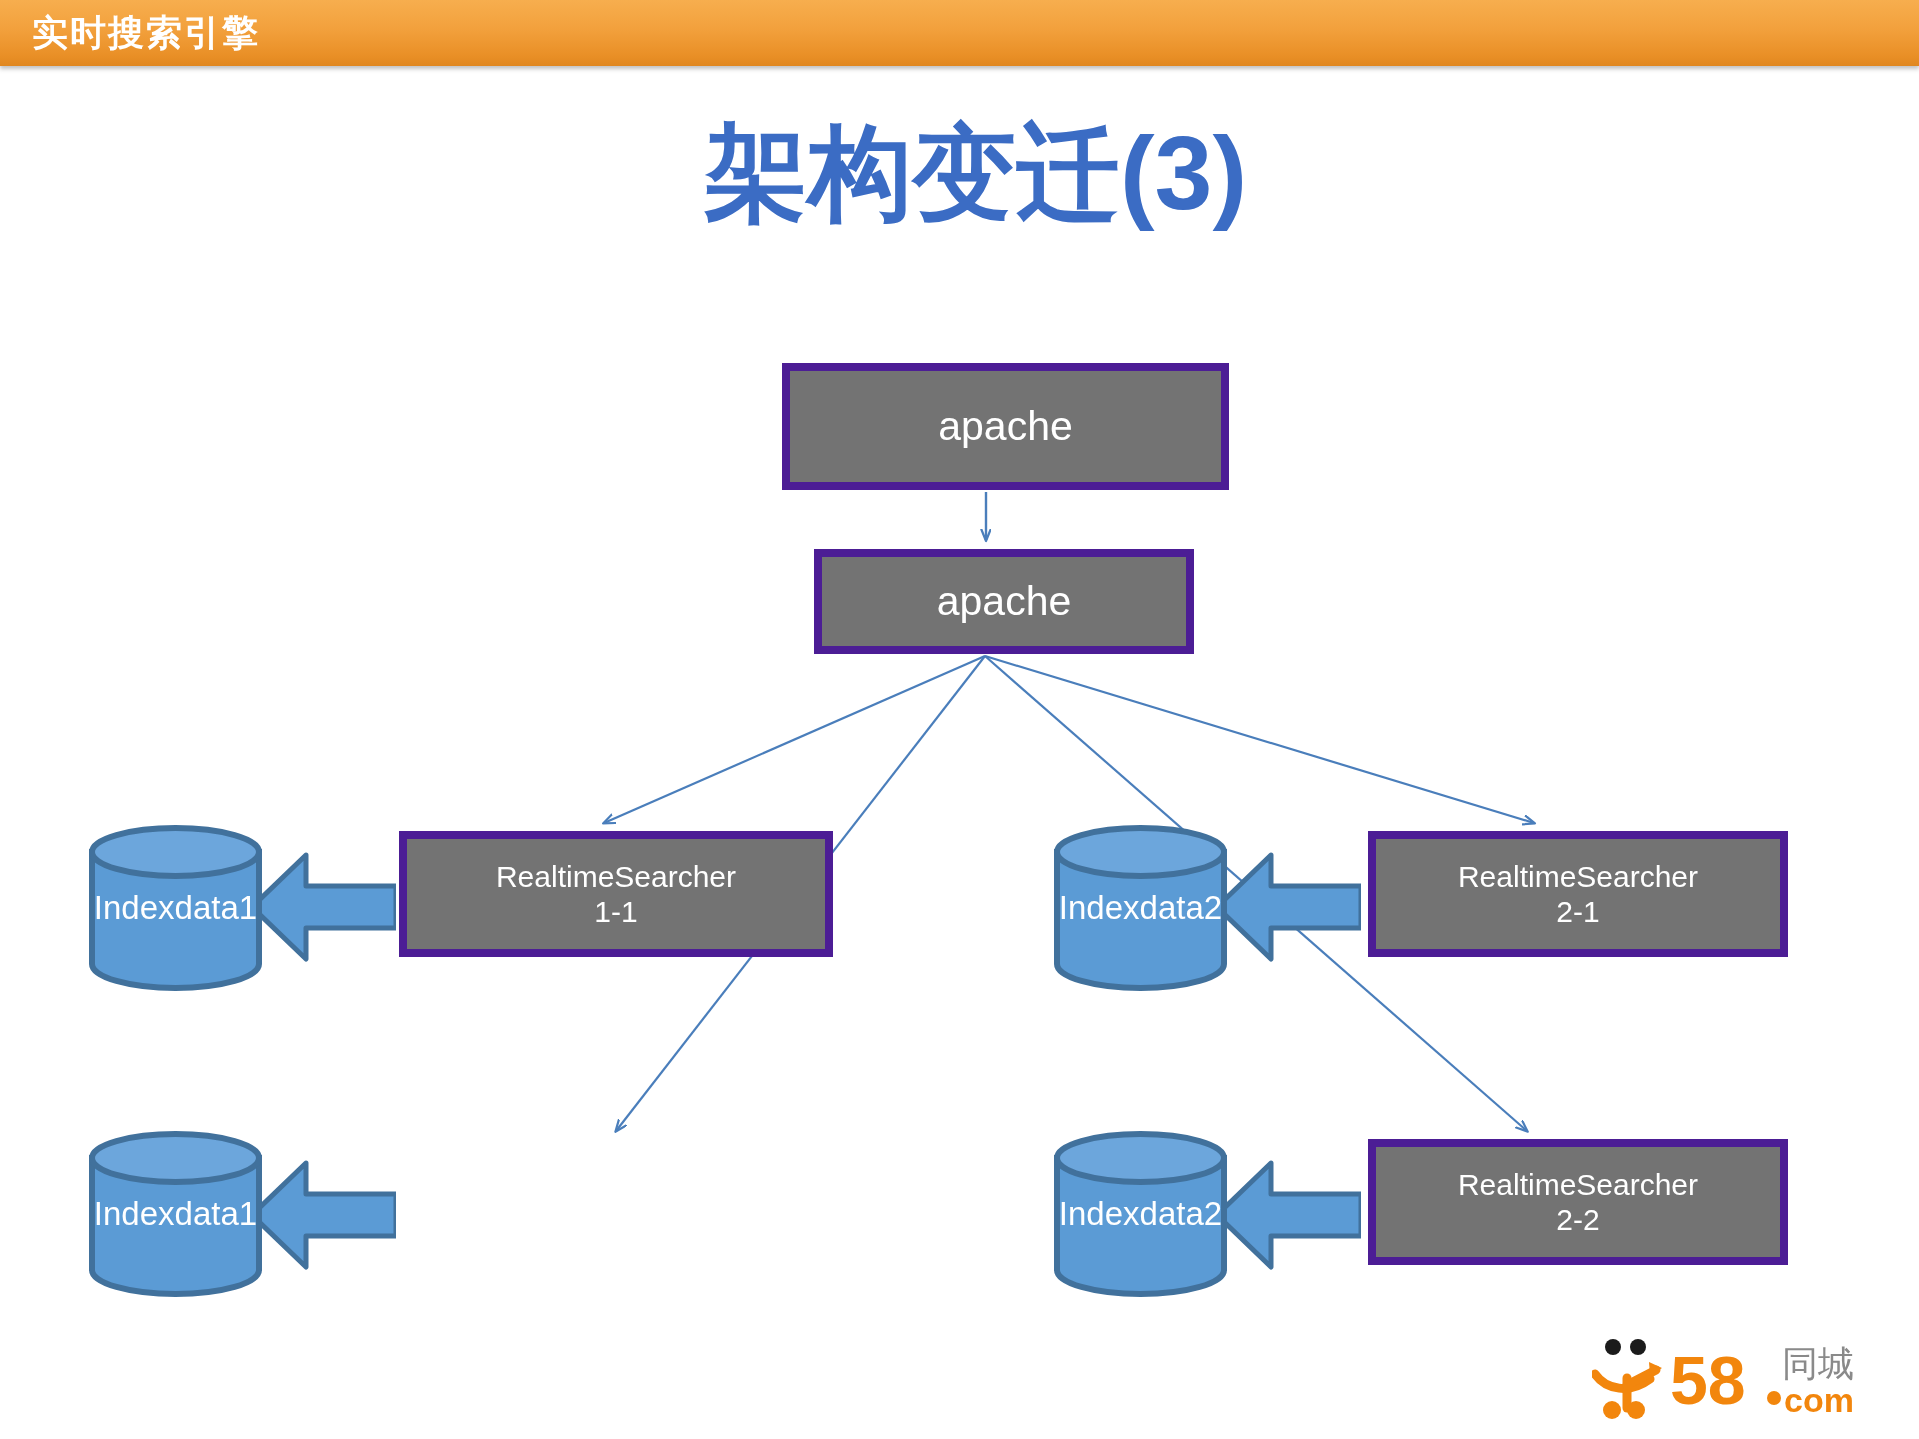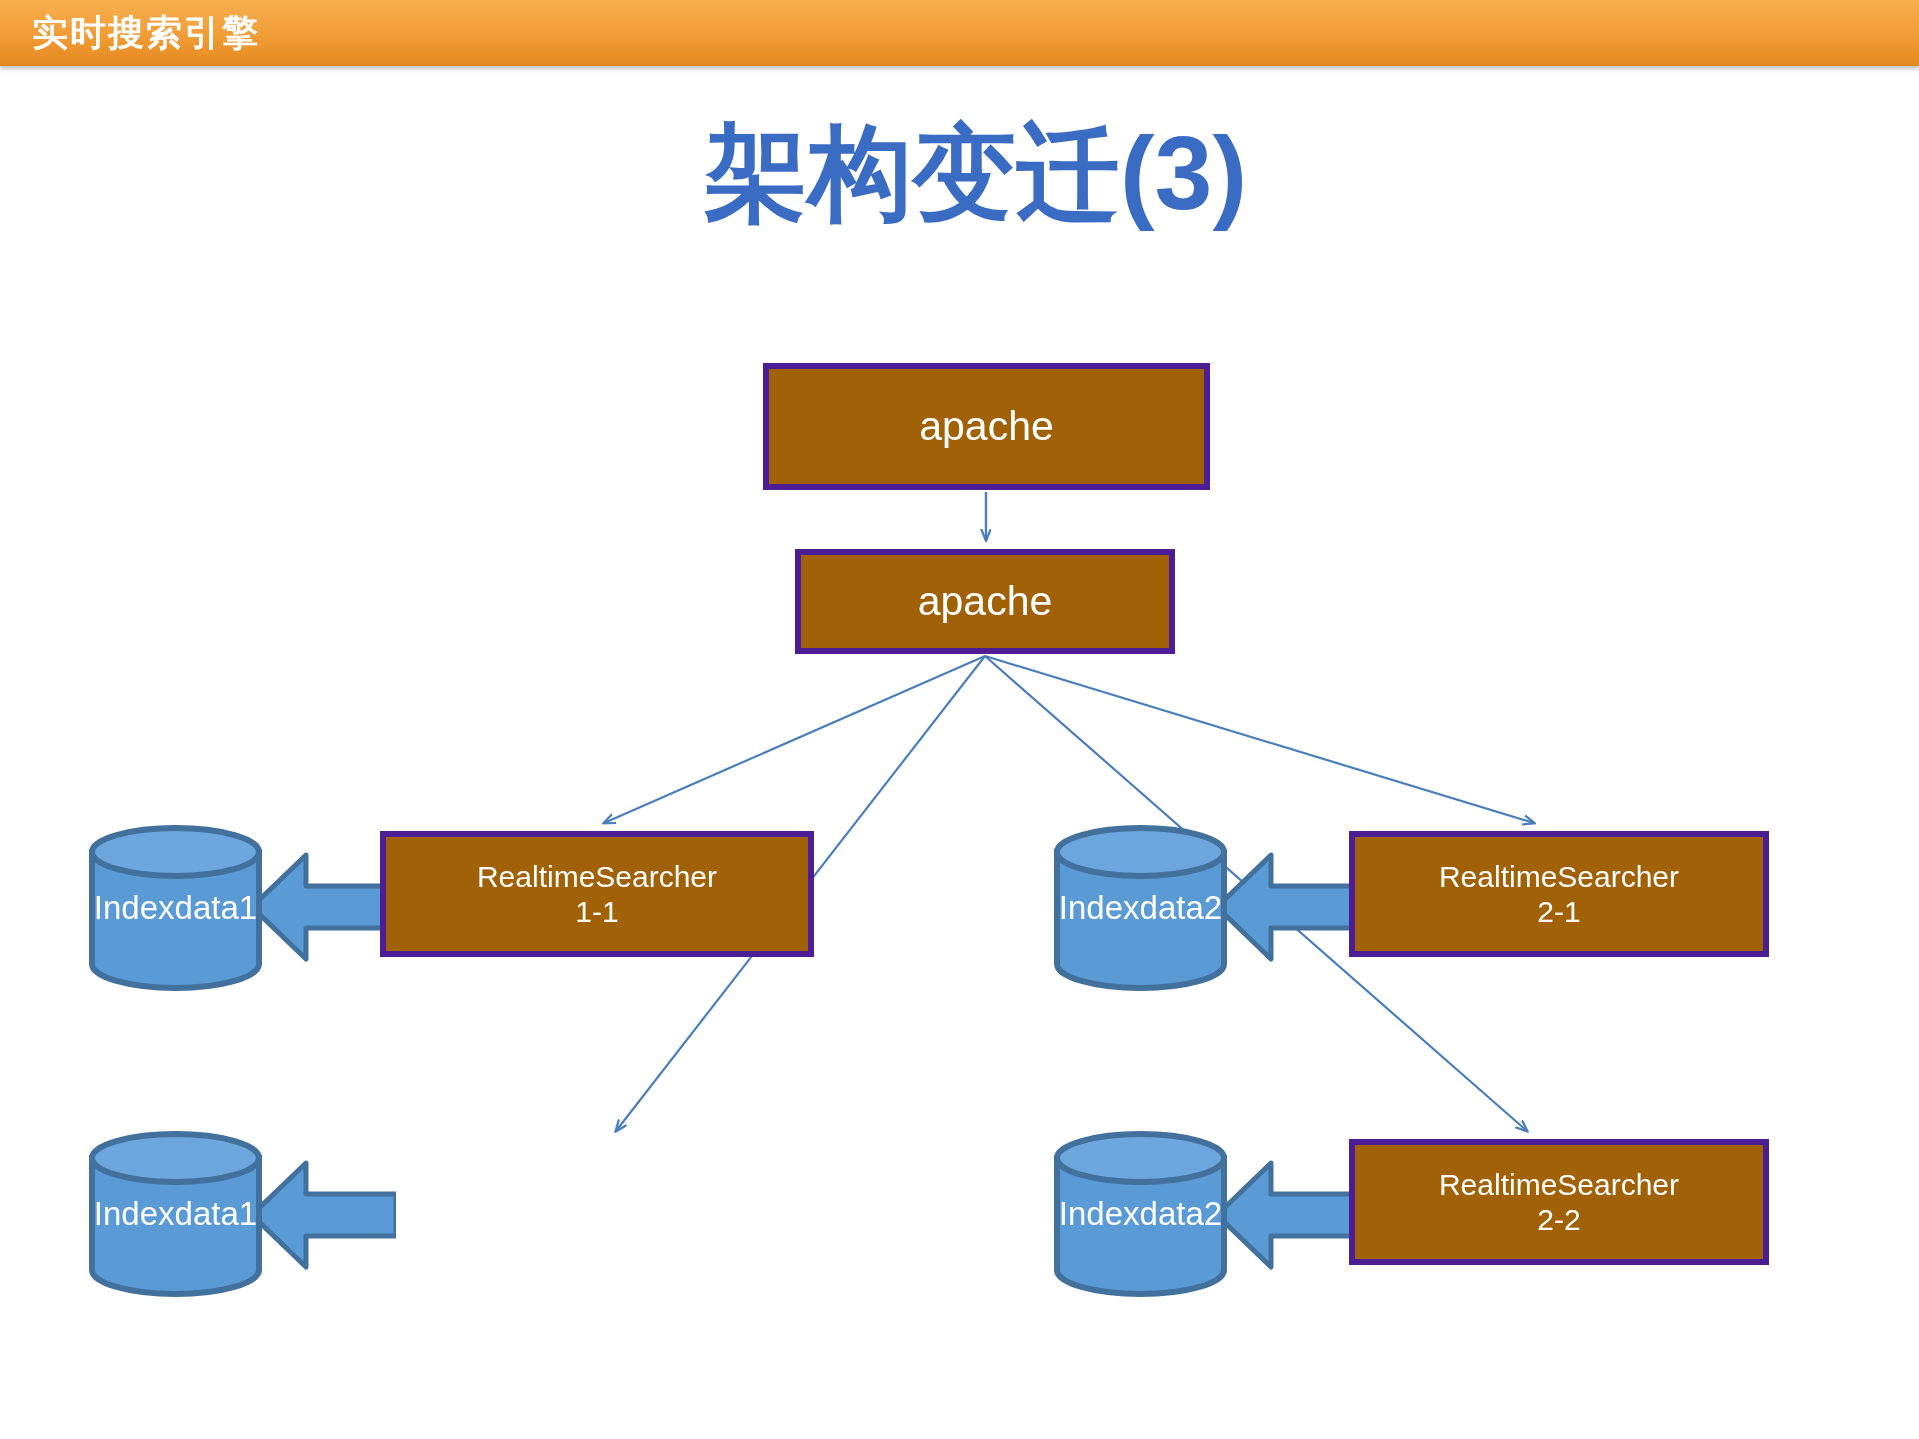--- a/index.html
+++ b/index.html
@@ -59,31 +59,32 @@
   }
   #slide-title .paren {
     font-family: "Liberation Sans", sans-serif;
     font-weight: 700;
   }
 
   
   .box {
     position: absolute;
     box-sizing: border-box;
-    background: #a16207;
-    border: 6px solid #4c1d95;
+    background: #737373;
+    border: 8px solid #4c1d95;
     color: #ffffff;
     display: flex;
     align-items: center;
     justify-content: center;
     text-align: center;
     font-size: 36px;
     line-height: 1.18;
     z-index: 12;
     white-space: pre-line;
+    margin-left: 19px;
   }
   .box.small-text { font-size: 30px; }
 
   #box-apache {
     left: 763px;
     top: 363px;
     width: 447px;
     height: 127px;
     font-size: 41px;
   }
@@ -262,14 +263,38 @@
     <svg viewBox="0 0 175 168">
       <path d="M4,28 L4,140 A 83.5,24 0 0 0 171,140 L171,28 Z" fill="#5B9BD5" stroke="#41719C" stroke-width="6"></path>
       <ellipse cx="87.5" cy="28" rx="83.5" ry="24" fill="#6CA6DC" stroke="#41719C" stroke-width="6"></ellipse>
     </svg>
     <div class="cyl-label">
       <span>Index</span>
       <span>data2</span>
     </div>
   </div>
 
+  <div id="logo-58">
+    <svg viewBox="0 0 300 92">
+
+      <circle cx="21" cy="9" r="8" fill="#1B1B1B"></circle>
+      <circle cx="46" cy="9" r="8" fill="#1B1B1B"></circle>
+
+      <g fill="none" stroke="#F2860D" stroke-width="9" stroke-linecap="round" stroke-linejoin="round">
+        <path d="M3,36 C14,52 38,56 58,41"></path>
+        <path d="M35,40 L35,70"></path>
+        <path d="M35,47 L64,32"></path>
+      </g>
+      <path d="M57,24 L70,30 L58,38 Z" fill="#F2860D"></path>
+      <circle cx="20" cy="72" r="9" fill="#F2860D"></circle>
+      <circle cx="44" cy="72" r="9" fill="#F2860D"></circle>
+
+      <text x="78" y="66" font-family="'Liberation Sans', sans-serif" font-size="68" font-weight="700" fill="#F2860D">58</text>
+
+      <circle cx="182" cy="60" r="7" fill="#F2860D"></circle>
+
+      <text x="190" y="38" font-family="'DejaVu Sans', sans-serif" font-size="36" fill="#8A8A8A">同城</text>
+
+      <text x="192" y="74" font-family="'Liberation Sans', sans-serif" font-size="34" font-weight="700" fill="#F2860D">com</text>
+    </svg>
+  </div>
 
 </div>
 
 </body></html>

